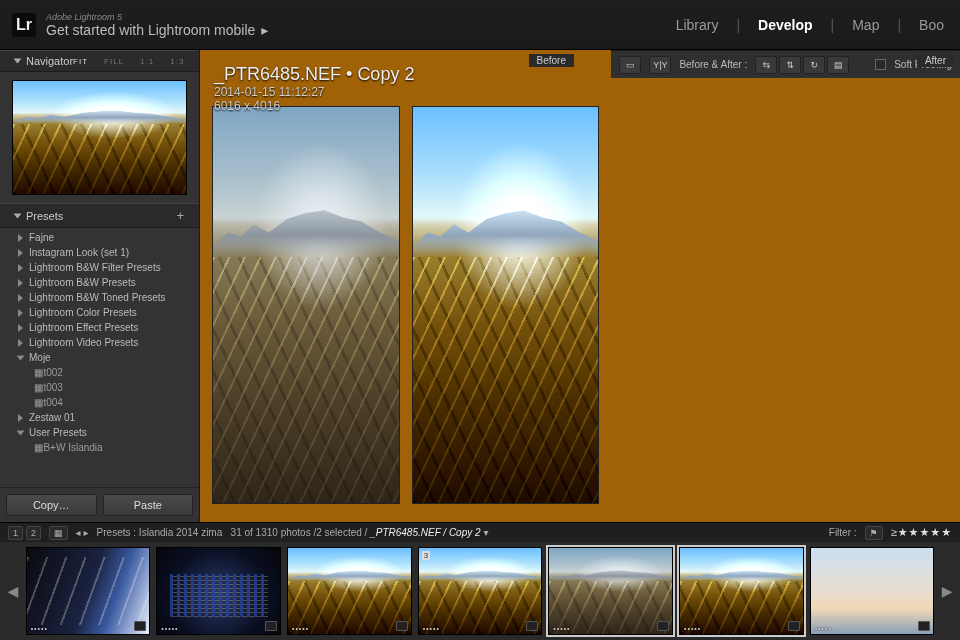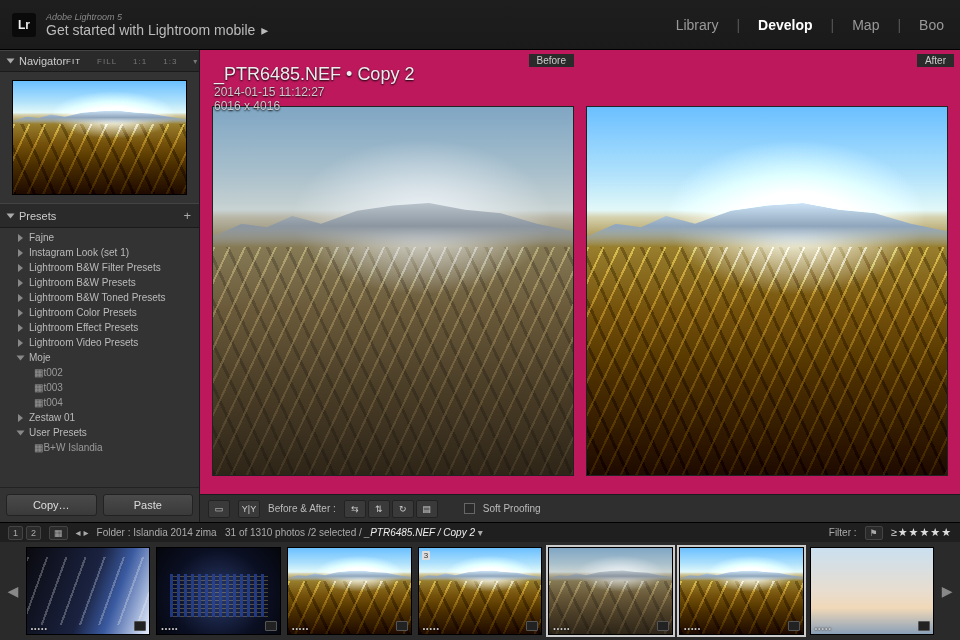--- a/index.html
+++ b/index.html
@@ -1,50 +1,50 @@
 <!DOCTYPE html>
 <html><head>
 <meta charset="utf-8">
 <style>
   * { box-sizing: border-box; margin: 0; padding: 0; font-family: "Segoe UI", Arial, sans-serif; }
   body { width: 960px; height: 640px; overflow: hidden; background: #2a2a2a; color: #bbb; font-size: 11px; }
 
   
   .top { height: 50px; background: linear-gradient(#1e1e1e,#1a1a1a); display: flex; align-items: center; padding: 0 12px; border-bottom: 1px solid #000; }
-  .logo { width: 24px; height: 24px; background: #0a0a0a; color: #eee; font-weight: 600; font-size: 12px; display: flex; align-items: center; justify-content: center; border-radius: 3px; margin-right: 10px; }
+  .logo { width: 24px; height: 24px; background: #0a0a0a; color: #eee; font-weight: 600; font-size: 16px; display: flex; align-items: center; justify-content: center; border-radius: 3px; margin-right: 10px; }
   .top-titles { flex: 0 0 auto; }
   .top-titles .app { font-size: 9px; color: #888; font-style: italic; }
   .top-titles .sub { font-size: 14px; color: #bbb; display: flex; align-items: center; gap: 6px; }
   .top-spacer { flex: 1; }
   .modules { display: flex; gap: 14px; font-size: 14px; color: #999; align-items: center; }
   .modules .mod { padding: 2px 4px; cursor: pointer; text-align: right; }
   .modules .mod.active { color: #fff; font-weight: 600; }
   .modules .sep { color: #555; }
 
   
   .main { display: flex; height: 472px; }
 
   
   .left { width: 200px; background: #333; border-right: 1px solid #1a1a1a; display: flex; flex-direction: column; }
-  .panel-hdr { background: #2a2a2a; padding: 4px 8px; font-size: 11px; color: #ccc; display: flex; align-items: center; border-top: 1px solid #444; border-bottom: 1px solid #1a1a1a; }
+  .panel-hdr { background: #2a2a2a; padding: 4px 15px; font-size: 11px; color: #ccc; display: flex; align-items: center; border-top: 1px solid #444; border-bottom: 1px solid #1a1a1a; }
   .tri { display:inline-block; width:0; height:0; border-top:4px solid transparent; border-bottom:4px solid transparent; border-left:5px solid #aaa; margin-right:6px; }
   .tri.down { transform: rotate(90deg); }
   .nav-opts { margin-left: auto; font-size: 8px; color: #777; letter-spacing: 1px; display:flex; gap:16px;text-align:center; }
   .nav-opts .fit { color:#ddd; }
   .nav-thumb { margin: 8px 12px; height: 115px; border: 1px solid #000; background: #222; overflow:hidden; }
   .plus { margin-left:auto; font-size:13px; color:#aaa; }
   .preset-list { flex:1; overflow:hidden; padding: 2px 0; font-size: 10px; color:#bbb; }
   .preset-item { padding: 2px 6px 2px 18px; display:flex; align-items:center; cursor:pointer; }
   .preset-item .tri { border-left-color:#888; }
   .preset-item.sub { padding-left: 34px; color:#9a9a9a; }
   .cp-row { display:flex; gap:6px; padding:6px; border-top:1px solid #222; }
   .btn { flex:1; background: linear-gradient(#4a4a4a,#3a3a3a); border:1px solid #222; border-radius:3px; text-align:center; padding:4px 0; font-size:11px; color:#ddd; cursor:pointer; }
 
   
-  .center { flex:1; background:#be185d; display:flex; flex-direction:column; position:relative; }
+  .center { flex:1; background:#a16207; display:flex; flex-direction:row; position:relative; }
   .ba-labels { position:absolute; top:0; left:0; right:0; display:flex; }
   .ba-labels .half { flex:1; position:relative; }
   .ba-labels .tag { position:absolute; top:4px; right:6px; background:#2a2a2a; padding:1px 8px; font-size:10px; color:#ccc; z-index:2; }
   .img-info { position:absolute; left:14px; top:14px; z-index:3; color:#eee; text-shadow:0 1px 2px #000; }
   .img-info .name { font-size:18px; font-weight:300; }
   .img-info .meta { font-size:12px; color:#ccc; }
   .compare { flex:1; display:flex; gap:12px; padding: 56px 12px 18px 12px; }
   .photo { flex:1; background:#000; border:1px solid #222; overflow:hidden; }
 
   
@@ -252,21 +252,21 @@
   <div class="grp">
     <span class="fs-box">1</span>
     <span class="fs-box">2</span>
   </div>
   <span class="fs-box">▦</span>
   <div class="grp">
     <span style="cursor:pointer">◂</span>
     <span style="cursor:pointer">▸</span>
   </div>
   <span class="path">
-    <span>Folder :</span>
+    <span>Presets :</span>
     <span>Islandia 2014 zima</span>&nbsp;&nbsp;
     <span>31 of 1310 photos /2 selected /</span>
     <span class="cur">_PTR6485.NEF / Copy 2</span>
     <span> ▾</span>
   </span>
   <span class="spc"></span>
   <span>Filter :</span>
   <span class="fs-box">⚑</span>
   <span class="stars">
     <span>≥</span><span>★★★★★</span>

